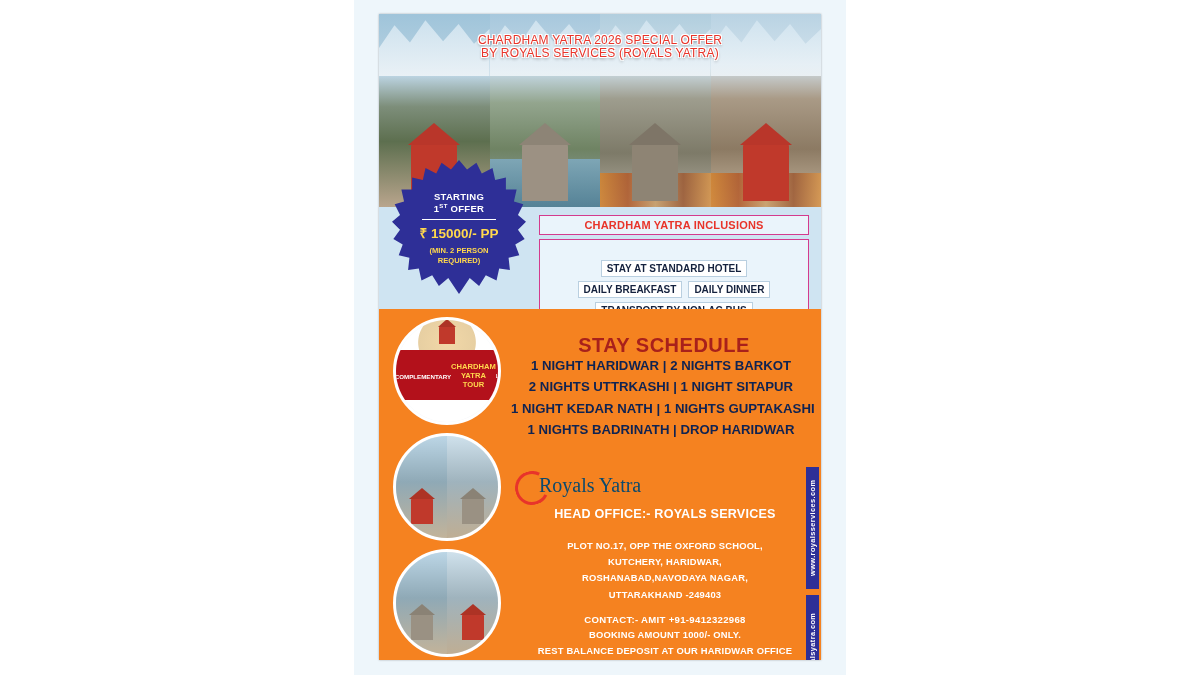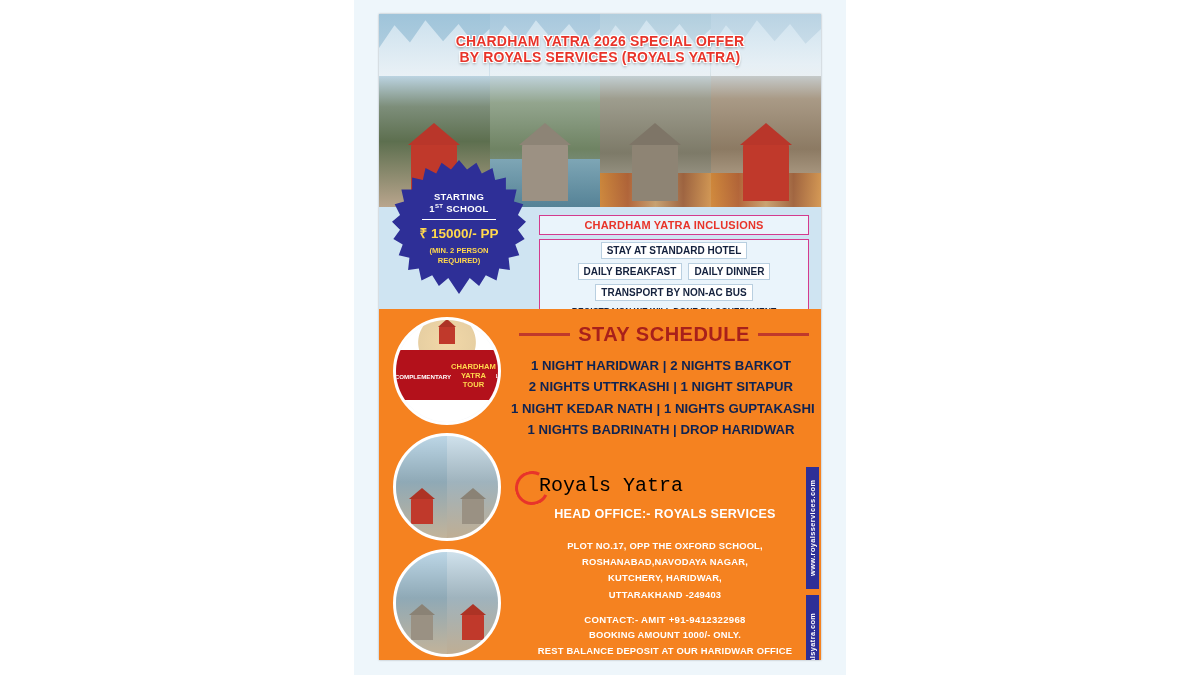--- a/index.html
+++ b/index.html
@@ -83,22 +83,22 @@
   }
 
   
   .headline {
     position: absolute; left: 0; top: 20px; width: 442px;
     text-align: center;
     line-height: 1.12;
     pointer-events: none;
   }
   .headline div {
-    font-weight: bold;
-    font-size: 14px;
+    font-weight: normal;
+    font-size: 12px;
     letter-spacing: .2px;
     color: #e8342a;
     -webkit-text-stroke: 0.9px #ffffff;
     paint-order: stroke fill;
     text-shadow:
       1px 1px 0 #fff, -1px 1px 0 #fff, 1px -1px 0 #fff, -1px -1px 0 #fff,
       0 2px 3px rgba(0,0,0,.45);
   }
 
   
@@ -148,21 +148,21 @@
     font-size: 11px; font-weight: bold; color: #e8342a;
     background: #eaf4fb;
     border: 1.5px solid #d43b8d;
     padding: 3px 0 3px;
     letter-spacing: .2px;
   }
   .inc-box {
     margin-top: 4px;
     border: 1.6px solid #d43b8d;
     background: #eaf4fb;
-    padding: 2px 6px 5px;
+    padding: 20px 6px 5px;
     display: flex; flex-wrap: wrap; gap: 4px 6px;
     justify-content: center;
   }
   .inc-item {
     font-size: 10px; font-weight: bold; color: #14213d;
     background: #ffffff;
     border: 1px solid #b9cfe0;
     padding: 2px 5px;
     white-space: nowrap;
   }
@@ -231,21 +231,21 @@
   .seal-top-temple::before {
     content:""; position:absolute; left:50%; top:-7px; transform:translateX(-50%);
     border-left: 9px solid transparent; border-right: 9px solid transparent;
     border-bottom: 8px solid #ad3325;
   }
 
   
   .sched-head {
     position: absolute; left: 140px; top: 14px;
     width: 290px;
-    display: flex; align-items: center; gap: 8px;
+    display: flex; align-items: center; gap: 8px; flex-direction: column;
   }
   .sched-rule { flex: 1 1 auto; height: 3px; background: #c0392b; }
   .sched-title {
     font-size: 20px; font-weight: bold; color: #a8201b;
     letter-spacing: .5px; white-space: nowrap;
   }
   .sched-lines {
     position: absolute; left: 132px; top: 46px; width: 300px;
     text-align: center;
   }
@@ -273,22 +273,22 @@
   .brand-ring {
     position: absolute; left: 0; top: -2px;
     width: 34px; height: 34px;
     border: 3px solid #e8342a;
     border-radius: 50%;
     border-right-color: transparent;
     transform: rotate(-18deg);
   }
   .brand-name {
     position: absolute; left: 24px; top: 1px;
-    font-size: 20px; color: #000000;
-    font-family: Liberation Mono, monospace;
+    font-size: 20px; color: #0c4a6e;
+    font-family: Liberation Serif, serif;
   }
   .head-office {
     margin-top: 0px;
     text-align: center;
     font-size: 12.6px; font-weight: bold; color: #ffffff;
     letter-spacing: .2px;
   }
   .addr {
     margin-top: 17px; text-align: center;
     color: #ffffff; font-size: 9.4px; font-weight: bold;
@@ -354,21 +354,21 @@
     </div>
 
     <div class="blue-band">
 
       <div class="badge-wrap">
         <div class="starburst"></div>
         <div class="badge-inner">
           <div class="badge-start">
             <span>STARTING</span><br>
             <span>1</span><sup>ST</sup>
-            <span>SCHOOL</span>
+            <span>OFFER</span>
           </div>
           <div class="badge-rule"></div>
           <div class="badge-price">₹ 15000/- PP</div>
           <div class="badge-note">
             <span>(MIN. 2 PERSON</span><br>
             <span>REQUIRED)</span>
           </div>
         </div>
       </div>
 
@@ -432,22 +432,22 @@
 
 
       <div class="brand">
         <div class="brand-row">
           <div class="brand-ring"></div>
           <div class="brand-name">Royals Yatra</div>
         </div>
         <div class="head-office">HEAD OFFICE:- ROYALS SERVICES</div>
         <div class="addr">
           <div>PLOT NO.17, OPP THE OXFORD SCHOOL,</div>
+          <div>KUTCHERY, HARIDWAR,</div>
           <div>ROSHANABAD,NAVODAYA NAGAR,</div>
-          <div>KUTCHERY, HARIDWAR,</div>
           <div>UTTARAKHAND -249403</div>
         </div>
         <div class="contact">CONTACT:-  AMIT   +91-9412322968</div>
         <div class="booking">
           <div>BOOKING AMOUNT  1000/- ONLY.</div>
           <div>REST BALANCE DEPOSIT AT OUR HARIDWAR OFFICE</div>
 
         </div>
       </div>
 

